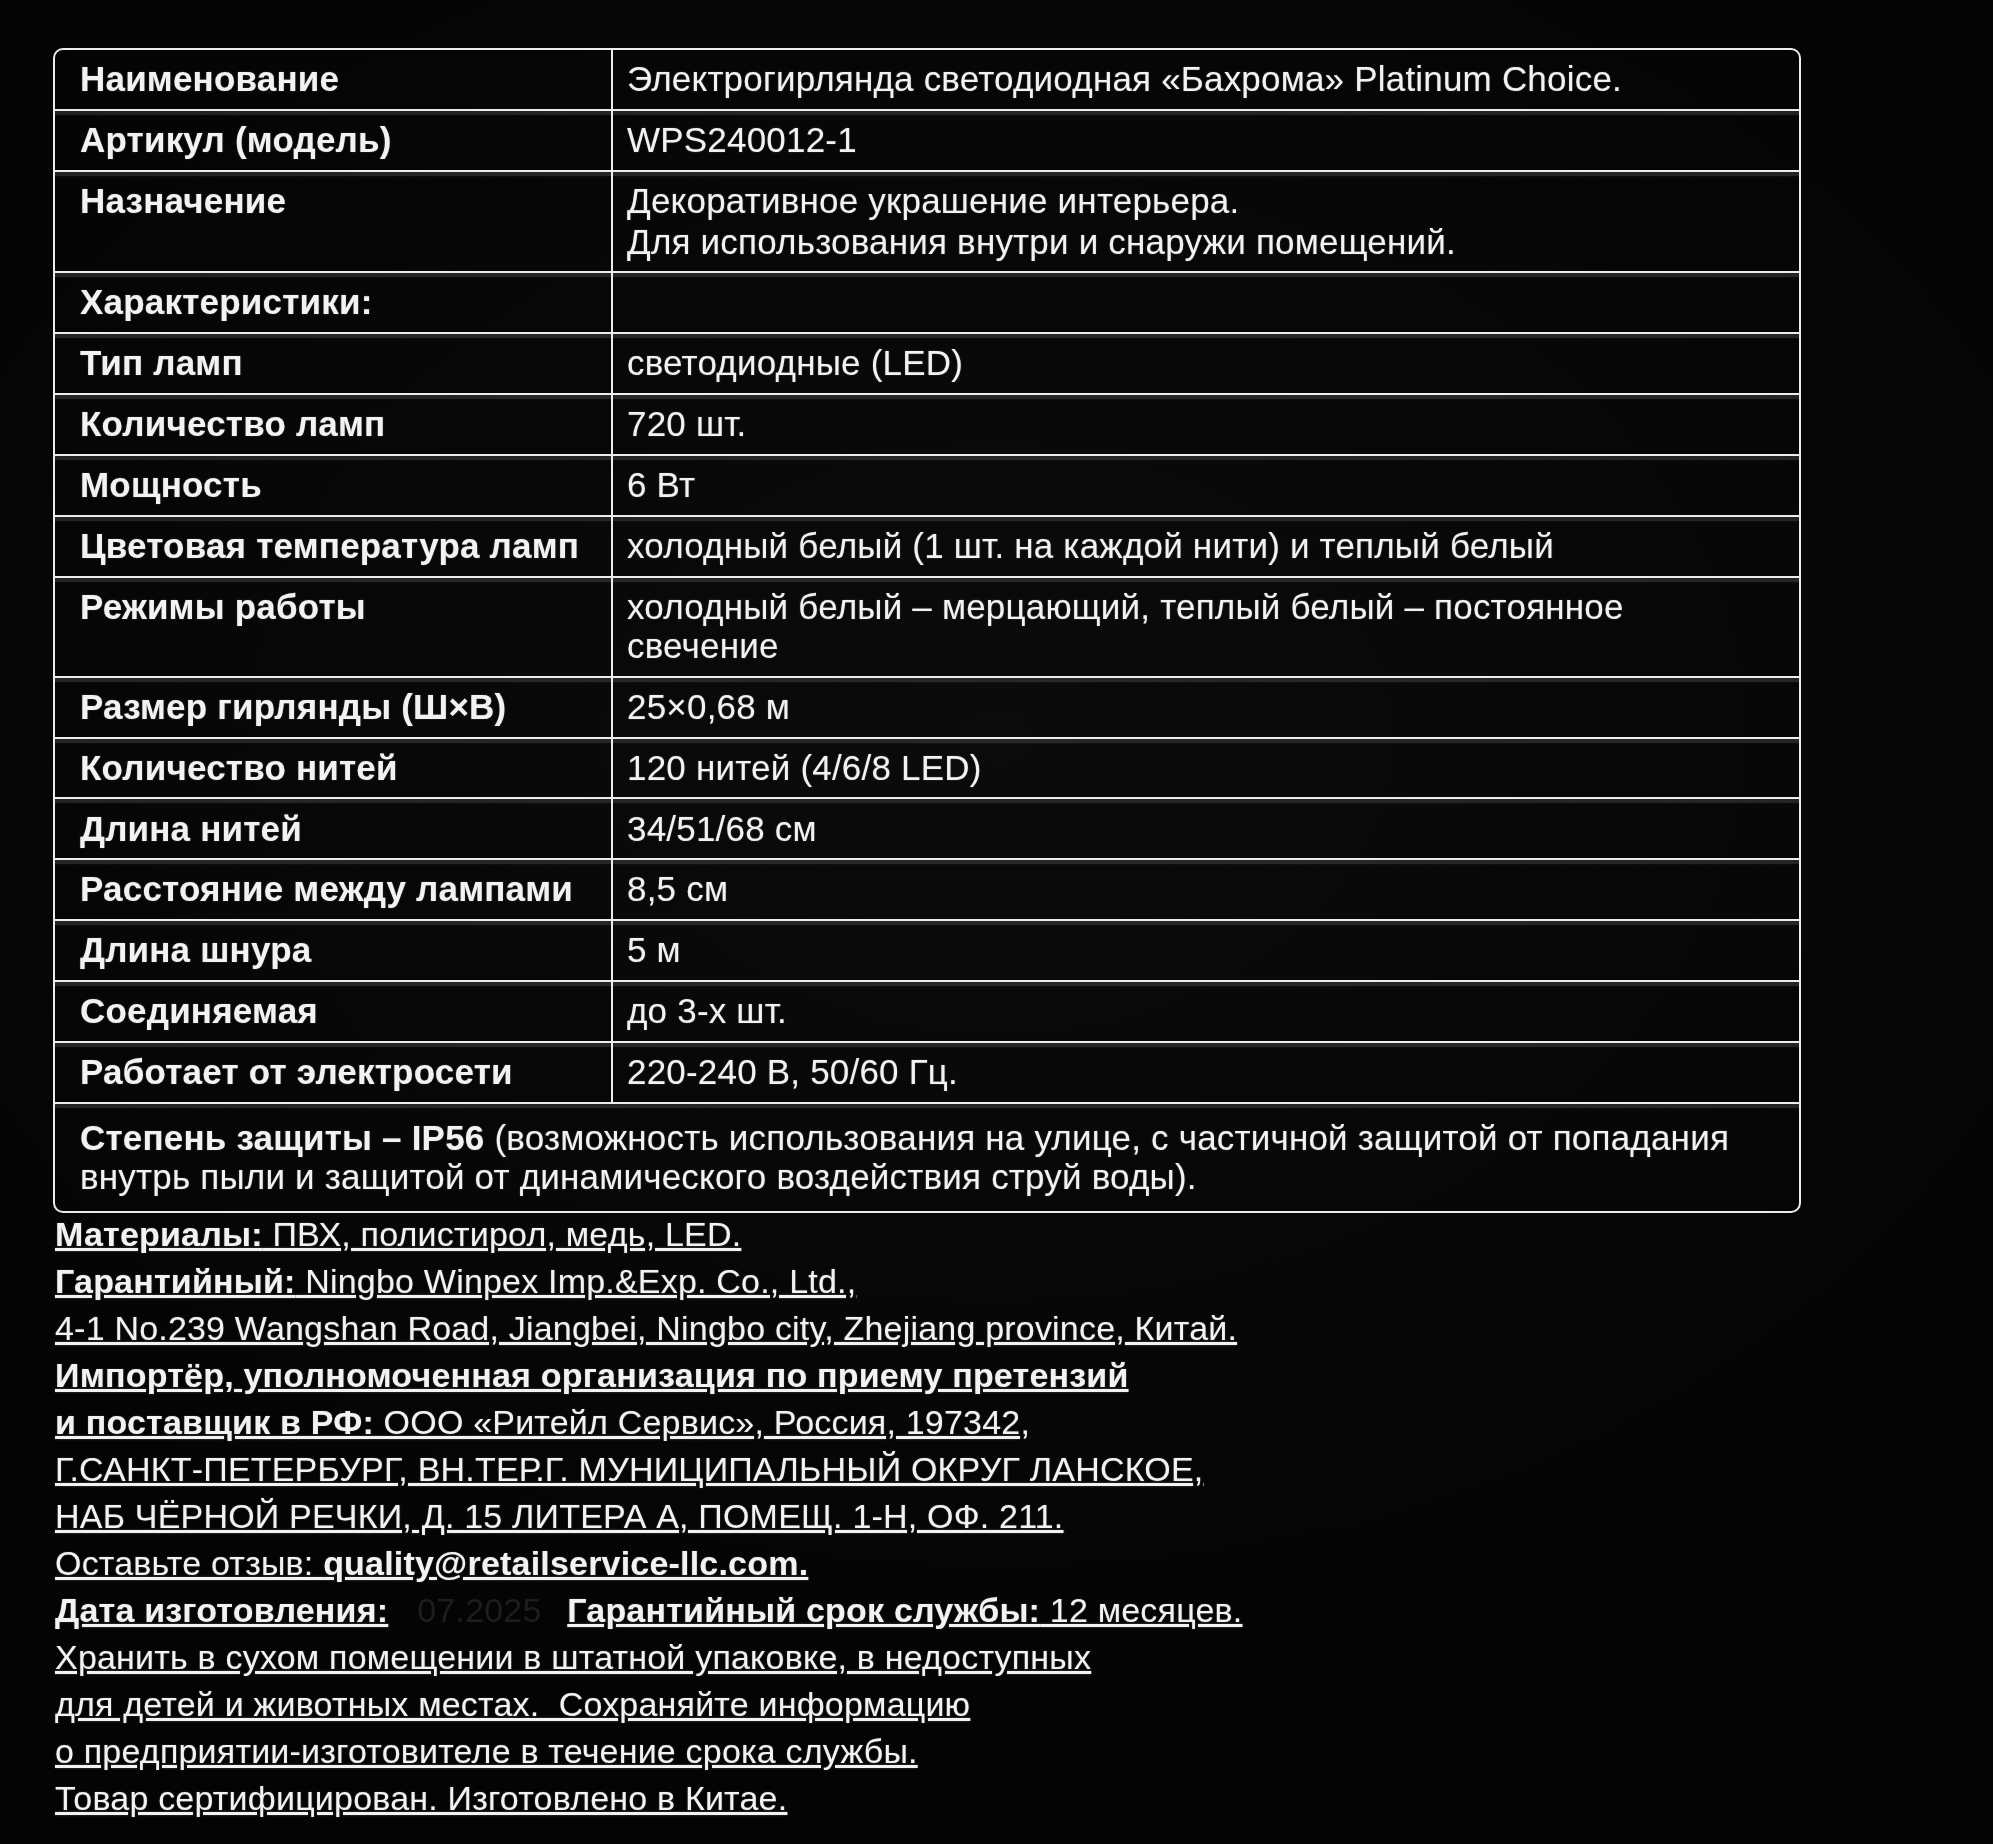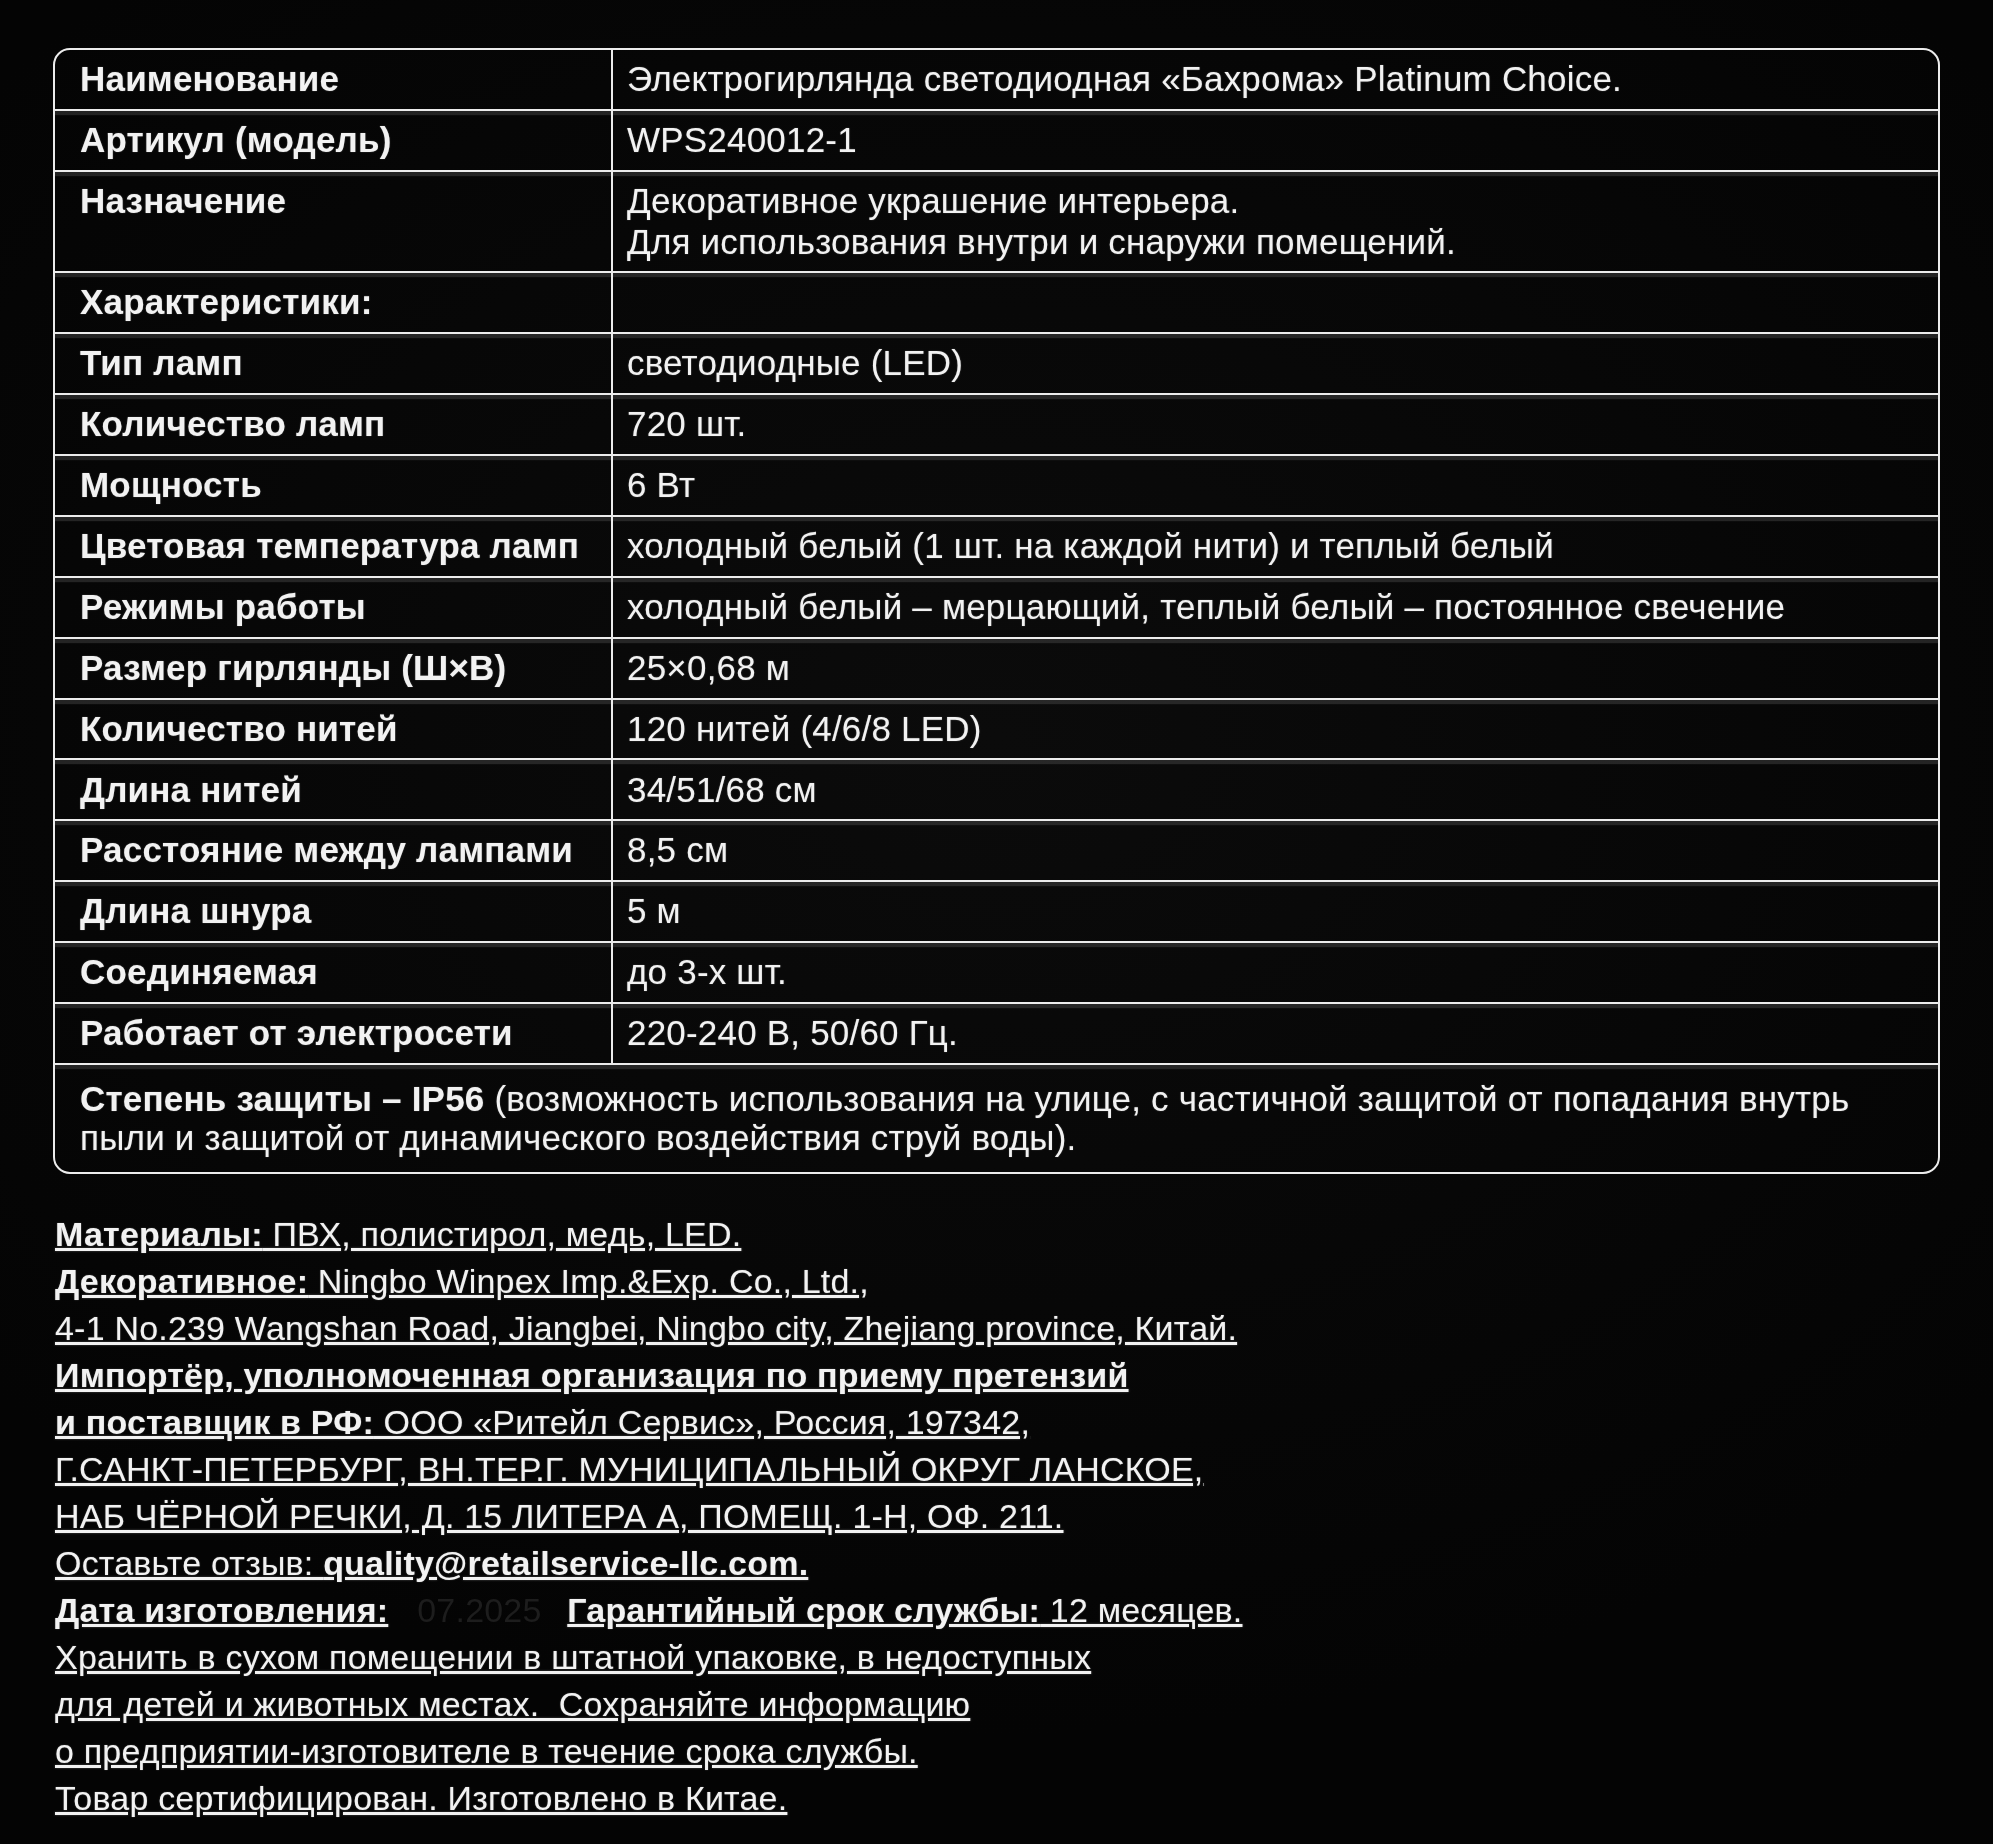--- a/index.html
+++ b/index.html
@@ -13,23 +13,23 @@
     background:radial-gradient(ellipse 1329px 997px at 50% 40%, #0b0b0b 0%, #040404 100%);
     font-family:"Liberation Sans","DejaVu Sans",sans-serif;
     color:var(--ink);
     overflow:hidden;
     position:relative;
   }
   
   .spec-table{
     position:absolute;
     left:53px; top:48px;
-    width:1887px;
+    width:1748px;
     border:2.9px solid var(--line);
-    border-radius:17px;
+    border-radius:10px;
     overflow:hidden;
     background:transparent;
   }
   .row{
     display:flex;
     align-items:stretch;
   }
   .row:not(.footer){
     border-bottom:2.5px solid var(--line);
     box-shadow:0 4.2px 0 rgba(255,255,255,0.12); 
@@ -247,21 +247,21 @@
   </div>
 <div class="row footer" id="protection-row">
     <div class="cell full">
       <span class="b">Степень защиты – IP56 </span><span>(возможность использования на улице, с частичной защитой от попадания внутрь пыли и защитой от динамического воздействия струй воды).</span>
     </div>
   </div>
 </div>
 
 <div class="info-block">
   <div class="iline"><span class="b">Материалы:</span><span> ПВХ, полистирол, медь, LED.</span></div>
-  <div class="iline"><span class="b">Декоративное:</span><span> Ningbo Winpex Imp.&amp;Exp. Co., Ltd.,</span></div>
+  <div class="iline"><span class="b">Гарантийный:</span><span> Ningbo Winpex Imp.&amp;Exp. Co., Ltd.,</span></div>
   <div class="iline"><span>4-1 No.239 Wangshan Road, Jiangbei, Ningbo city, Zhejiang province, Китай.</span></div>
   <div class="iline"><span class="b">Импортёр, уполномоченная организация по приему претензий</span></div>
   <div class="iline"><span class="b">и поставщик в РФ:</span><span> ООО «Ритейл Сервис», Россия, 197342,</span></div>
   <div class="iline"><span>Г.САНКТ-ПЕТЕРБУРГ, ВН.ТЕР.Г. МУНИЦИПАЛЬНЫЙ ОКРУГ ЛАНСКОЕ,</span></div>
   <div class="iline"><span>НАБ ЧЁРНОЙ РЕЧКИ, Д. 15 ЛИТЕРА А, ПОМЕЩ. 1-Н, ОФ. 211.</span></div>
   <div class="iline"><span>Оставьте отзыв: </span><span class="b">quality@retailservice-llc.com.</span></div>
   <div class="iline"><span class="b">Дата изготовления:</span><span class="faint-date">07.2025</span><span class="b">Гарантийный срок службы:</span><span> 12 месяцев.</span></div>
   <div class="iline"><span>Хранить в сухом помещении в штатной упаковке, в недоступных</span></div>
   <div class="iline"><span>для детей и животных местах.  Сохраняйте информацию</span></div>
   <div class="iline"><span>о предприятии-изготовителе в течение срока службы.</span></div>

